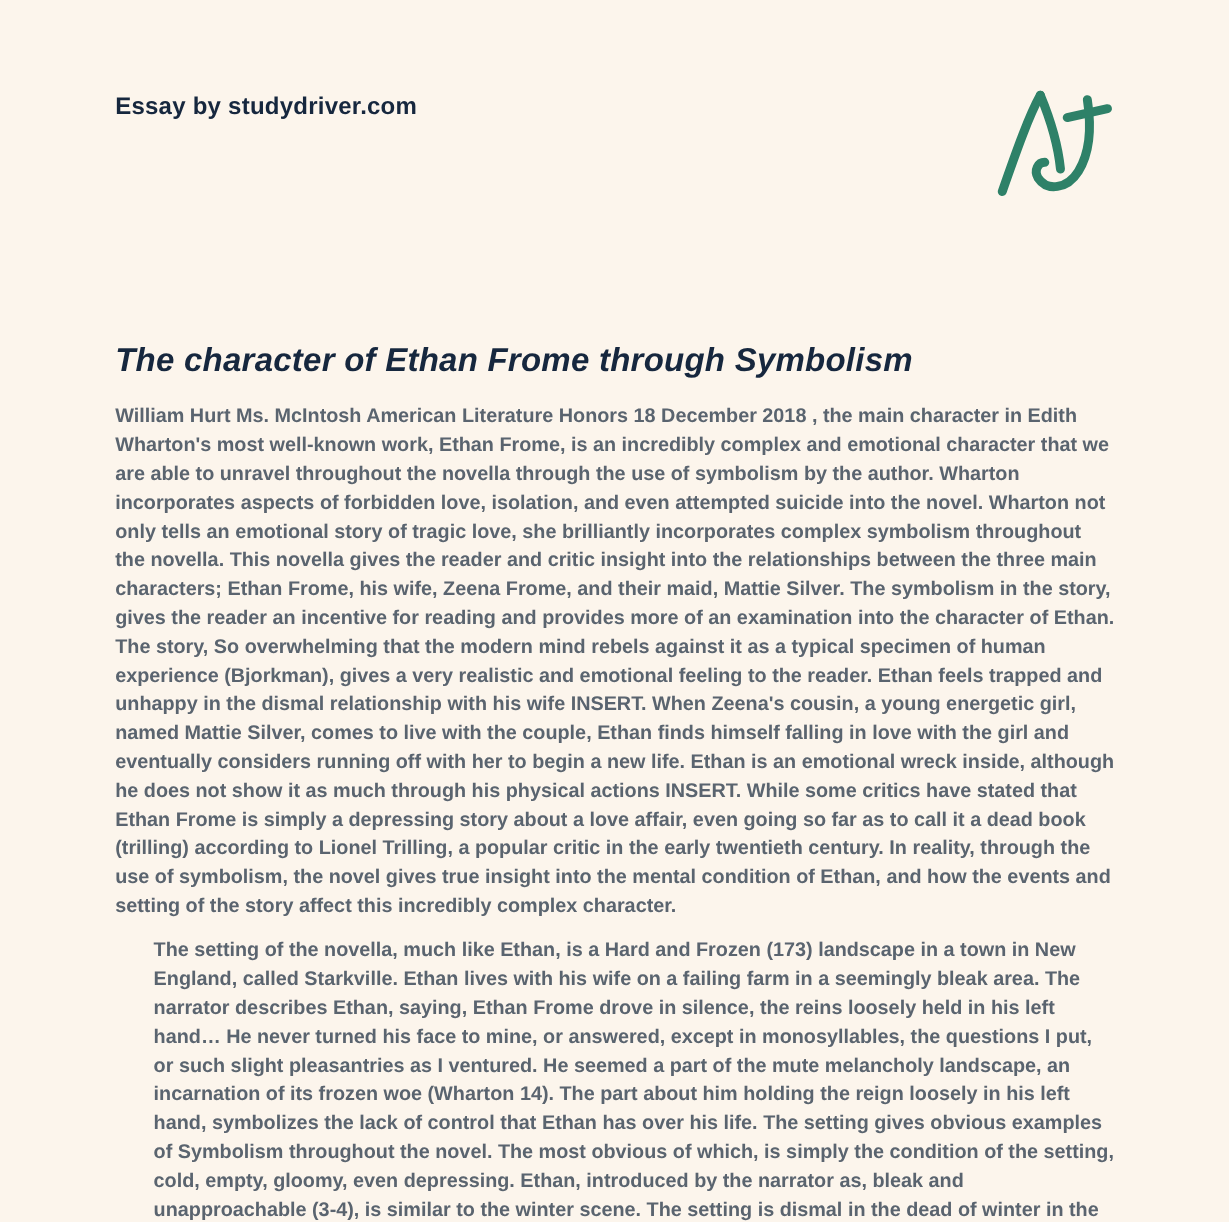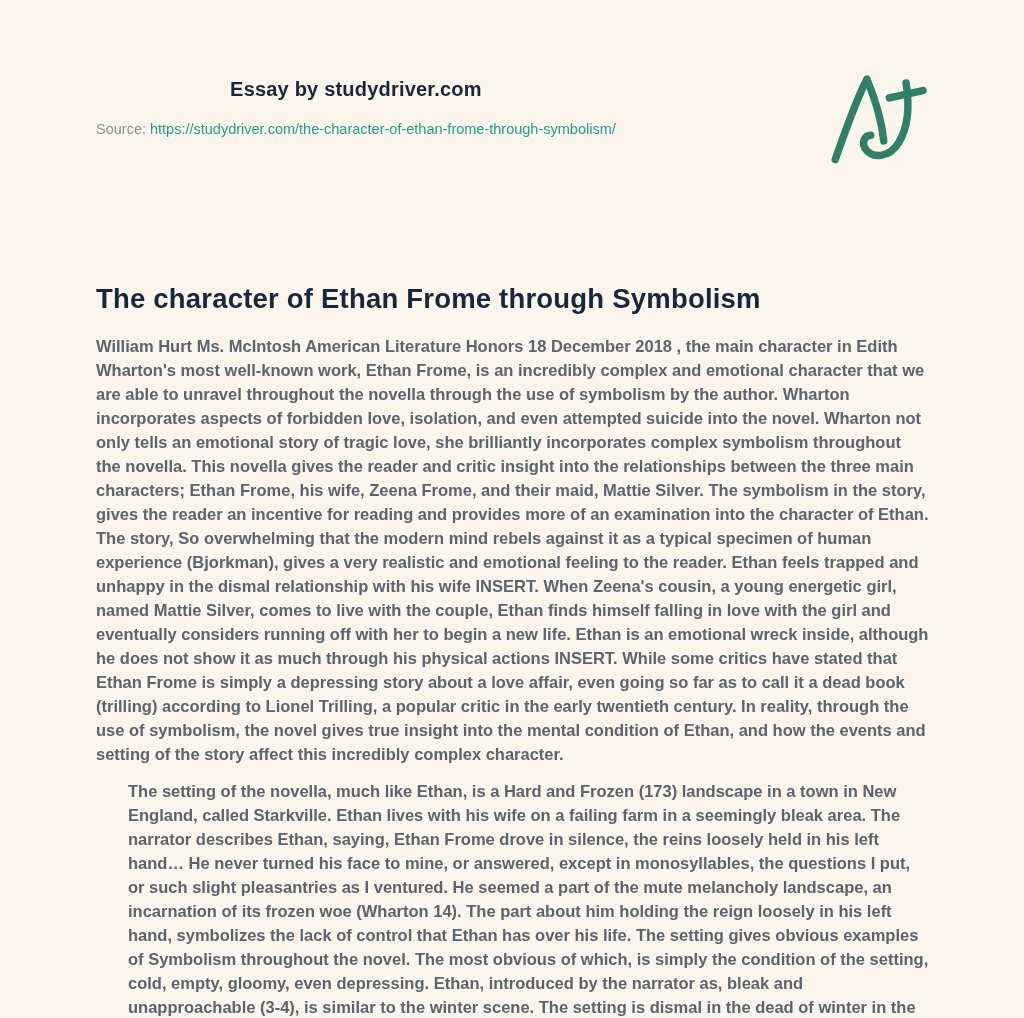--- a/index.html
+++ b/index.html
@@ -15,21 +15,20 @@
     height: 1018px;
     margin: 0 auto;
     background: #fcf5ec;
     overflow: hidden;
   }
   .top {
     display: flex;
     justify-content: space-between;
     align-items: flex-start;
     padding: 78px 88px 0 96px;
-    text-align: center;
   }
   .byline {
     margin: 0;
     font-size: 20px;
     font-weight: 700;
     color: #16273e;
     letter-spacing: 0.2px;
   }
   .source-line {
     margin: 20px 0 0;
@@ -47,20 +46,21 @@
   }
   main {
     padding: 0 94px 0 96px;
   }
   .essay-title {
     margin: 112px 0 0;
     font-size: 27.5px;
     font-weight: 700;
     color: #16273e;
     letter-spacing: 0.2px;
+    font-style: italic;
   }
   .body-para {
     margin: 19px 0 0;
     font-size: 16.5px;
     line-height: 24px;
     color: #5a646f;
     text-align: left;
     font-weight: bold;
   }
   .body-para + .body-para {
@@ -69,23 +69,20 @@
   }
 </style>
 </head>
 <body>
 
 <div class="page">
 
   <header class="top">
     <div class="head-left">
       <h2 class="byline">Essay by studydriver.com</h2>
-      <p class="source-line">
-        <span>Source:</span><a class="source-url" href="#">https://studydriver.com/the-character-of-ethan-frome-through-symbolism/</a>
-      </p>
     </div>
 
     <div class="logo">
       <svg viewBox="0 0 120 104" width="112" height="97" aria-hidden="true">
         <g fill="none" stroke="#2e8168" stroke-width="8" stroke-linecap="round" stroke-linejoin="round">
           <path d="M12 96 C 26 56, 36 28, 46 10"></path>
           <path d="M46 10 C 56 34, 62 56, 64 76"></path>
           <path d="M88 14 C 92 40, 90 62, 80 78 C 70 94, 52 96, 44 84 C 40 77, 44 70, 50 70"></path>
           <path d="M70 30 L 106 22"></path>
         </g>

